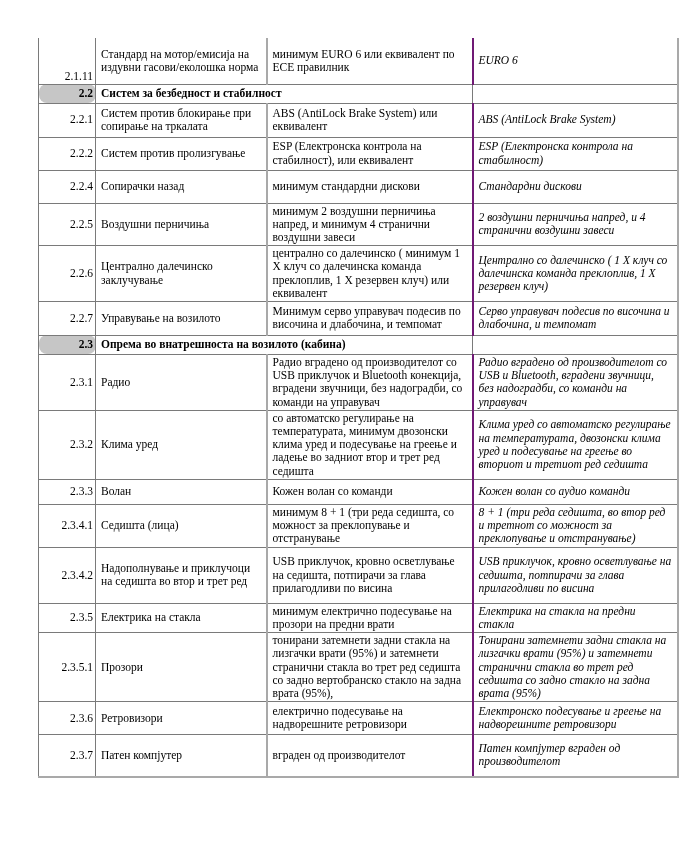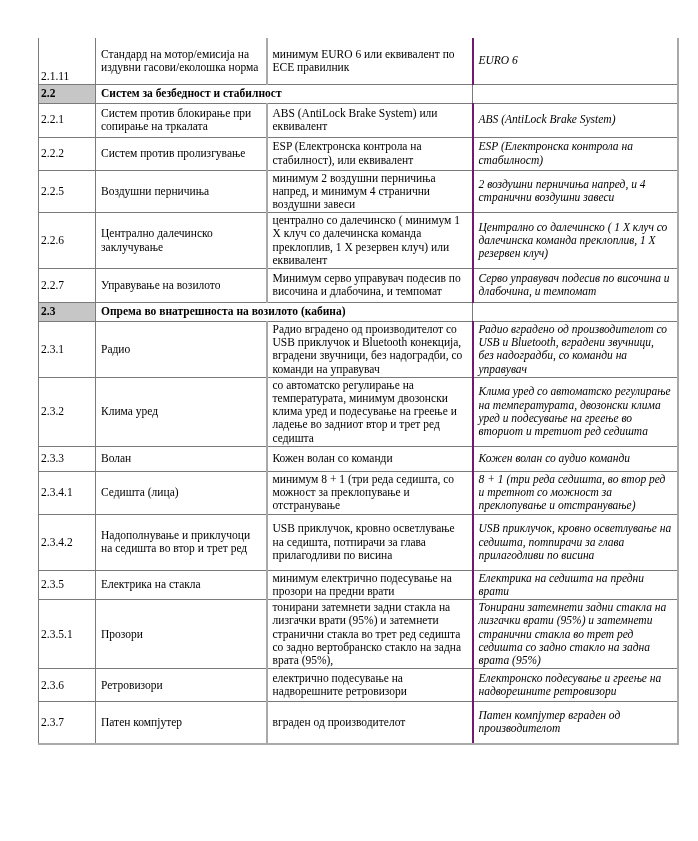--- a/index.html
+++ b/index.html
@@ -1,26 +1,26 @@
 <!DOCTYPE html>
 <html><head>
 <meta charset="utf-8">
 <style>
   html, body { margin: 0; padding: 0; background: #ffffff; }
   body { width: 698px; height: 841px; position: relative; overflow: hidden;
          font-family: "Liberation Serif", "DejaVu Serif", serif; color: #000; }
   .page { position: absolute; left: 38px; top: 38px; width: 639px; }
   table { border-collapse: collapse; width: 639px; table-layout: fixed; font-size: 11.5px; line-height: 13.2px; }
   td { border: 1px solid #7a7a7a; padding: 1px 5px 1px 5px; vertical-align: middle; }
-  td.num { text-align: left; padding: 0 2px; }
+  td.num { text-align: right; padding: 0 2px; }
   td.num.bottom { vertical-align: bottom; }
   td.mid { border-left: 2px solid #a9a9a9; border-right: 2px solid #701a75; }
   td.last { border-right: 2px solid #a9a9a9; font-style: italic; }
   td.top-align { vertical-align: top; }
-  tr.section td { font-weight: bold; height: 16px; }
+  tr.section td { font-weight: bold; height: 16px; border-radius: 8px; }
   tr.section td.num { background: #c6c6c6; }
   tr.section td.title { border-right: 1px solid #7a7a7a; }
   tr.first td { border-top: none; }
   tr.first td.num, tr.first td.name { border-top: none; }
   tr.lastrow td { border-bottom: 2px solid #a9a9a9; }
 </style>
 </head>
 <body>
 
 <div class="page">
@@ -55,20 +55,26 @@
       </tr>
 
       <tr style="height:33px">
         <td class="num">2.2.2</td>
         <td>Систем против пролизгување</td>
         <td class="mid">ESP (Електронска контрола на стабилност), или еквивалент</td>
         <td class="last">ESP (Електронска контрола на стабилност)</td>
       </tr>
 
 
+      <tr style="height:33px">
+        <td class="num">2.2.4</td>
+        <td>Сопирачки назад</td>
+        <td class="mid">минимум стандардни дискови</td>
+        <td class="last">Стандардни дискови</td>
+      </tr>
 
       <tr style="height:42px">
         <td class="num">2.2.5</td>
         <td>Воздушни перничиња</td>
         <td class="mid">минимум 2 воздушни перничиња напред, и минимум 4 странични воздушни завеси</td>
         <td class="last">2 воздушни перничиња напред, и 4 странични воздушни завеси</td>
       </tr>
 
       <tr style="height:55px">
         <td class="num">2.2.6</td>
@@ -123,21 +129,21 @@
         <td class="num">2.3.4.2</td>
         <td>Надополнување и приклучоци на седишта во втор и трет ред</td>
         <td class="mid">USB приклучок, кровно осветлување на седишта, потпирачи за глава прилагодливи по висина</td>
         <td class="last">USB приклучок, кровно осветлување на седишта, потпирачи за глава прилагодливи по висина</td>
       </tr>
 
       <tr style="height:28px">
         <td class="num">2.3.5</td>
         <td>Електрика на стакла</td>
         <td class="mid">минимум електрично подесување на прозори на предни врати</td>
-        <td class="last">Електрика на седишта на предни врати</td>
+        <td class="last">Електрика на стакла на предни стакла</td>
       </tr>
 
       <tr style="height:68px">
         <td class="num">2.3.5.1</td>
         <td>Прозори</td>
         <td class="mid">тонирани затемнети задни стакла на лизгачки врати (95%) и затемнети странични стакла во трет ред седишта со задно вертобранско стакло на задна врата (95%),</td>
         <td class="last">Тонирани затемнети задни стакла на лизгачки врати (95%) и затемнети странични стакла во трет ред седишта со задно стакло на задна врата (95%)</td>
       </tr>
 
       <tr style="height:33px">

